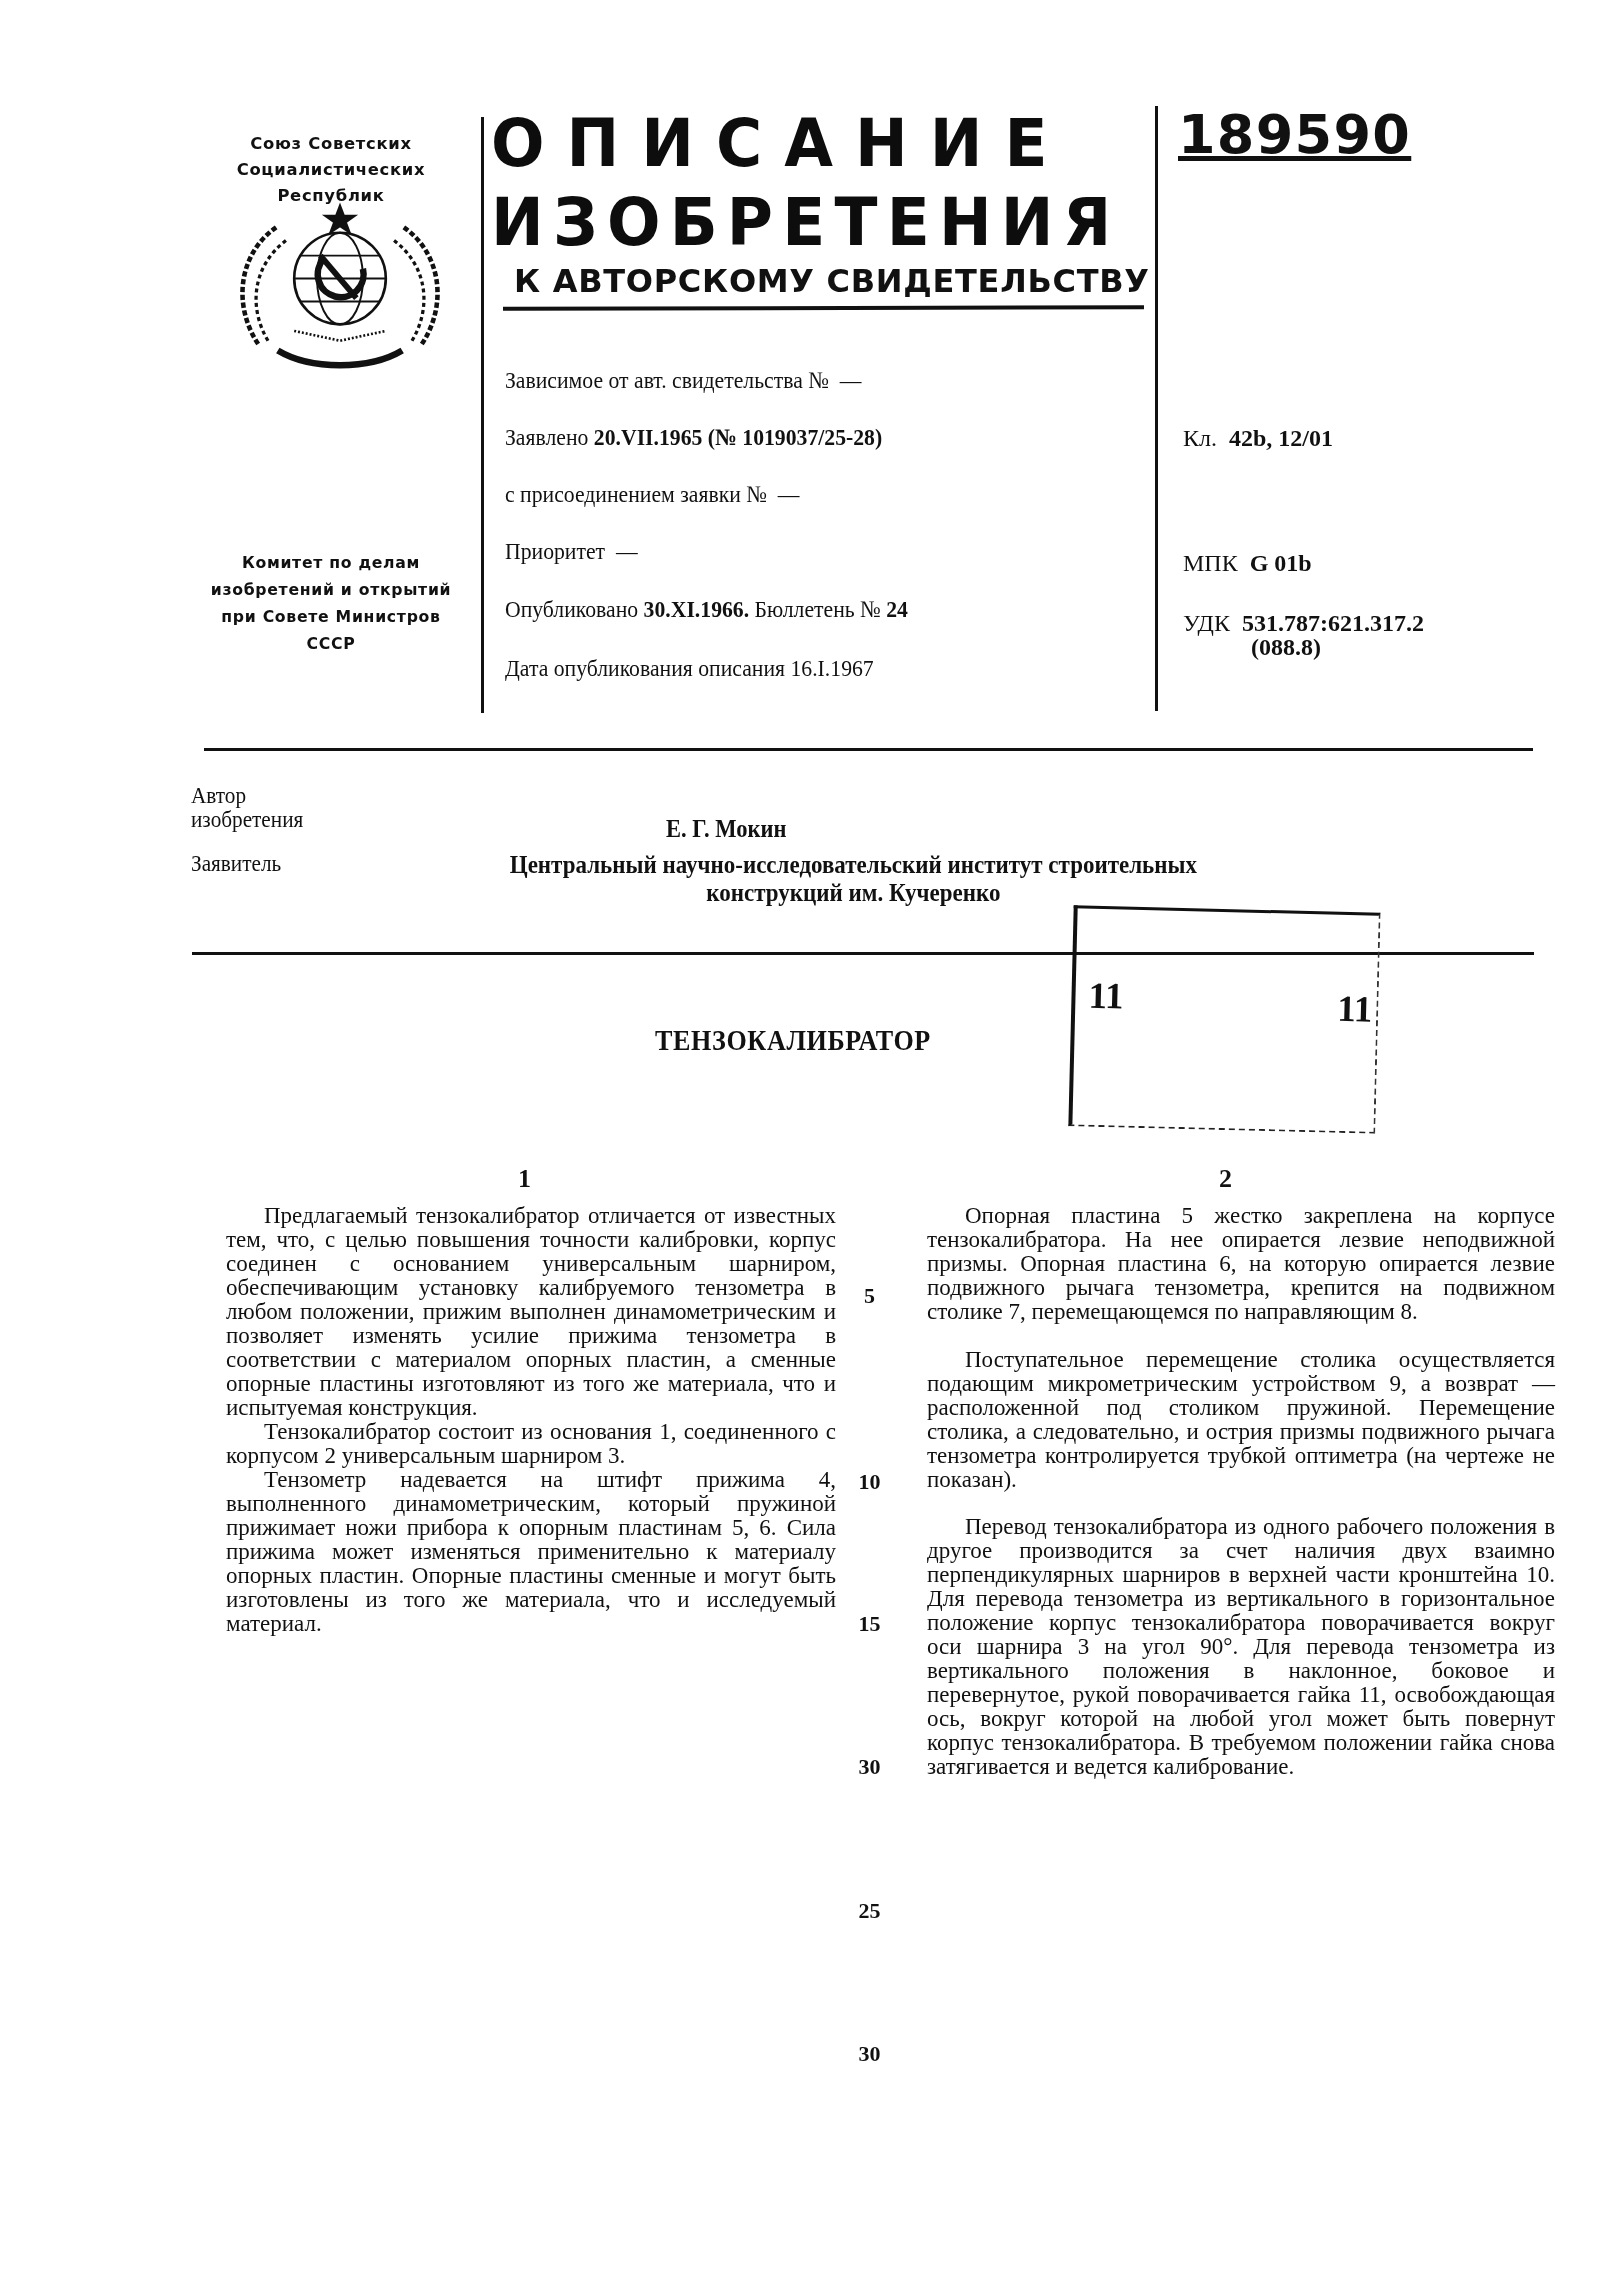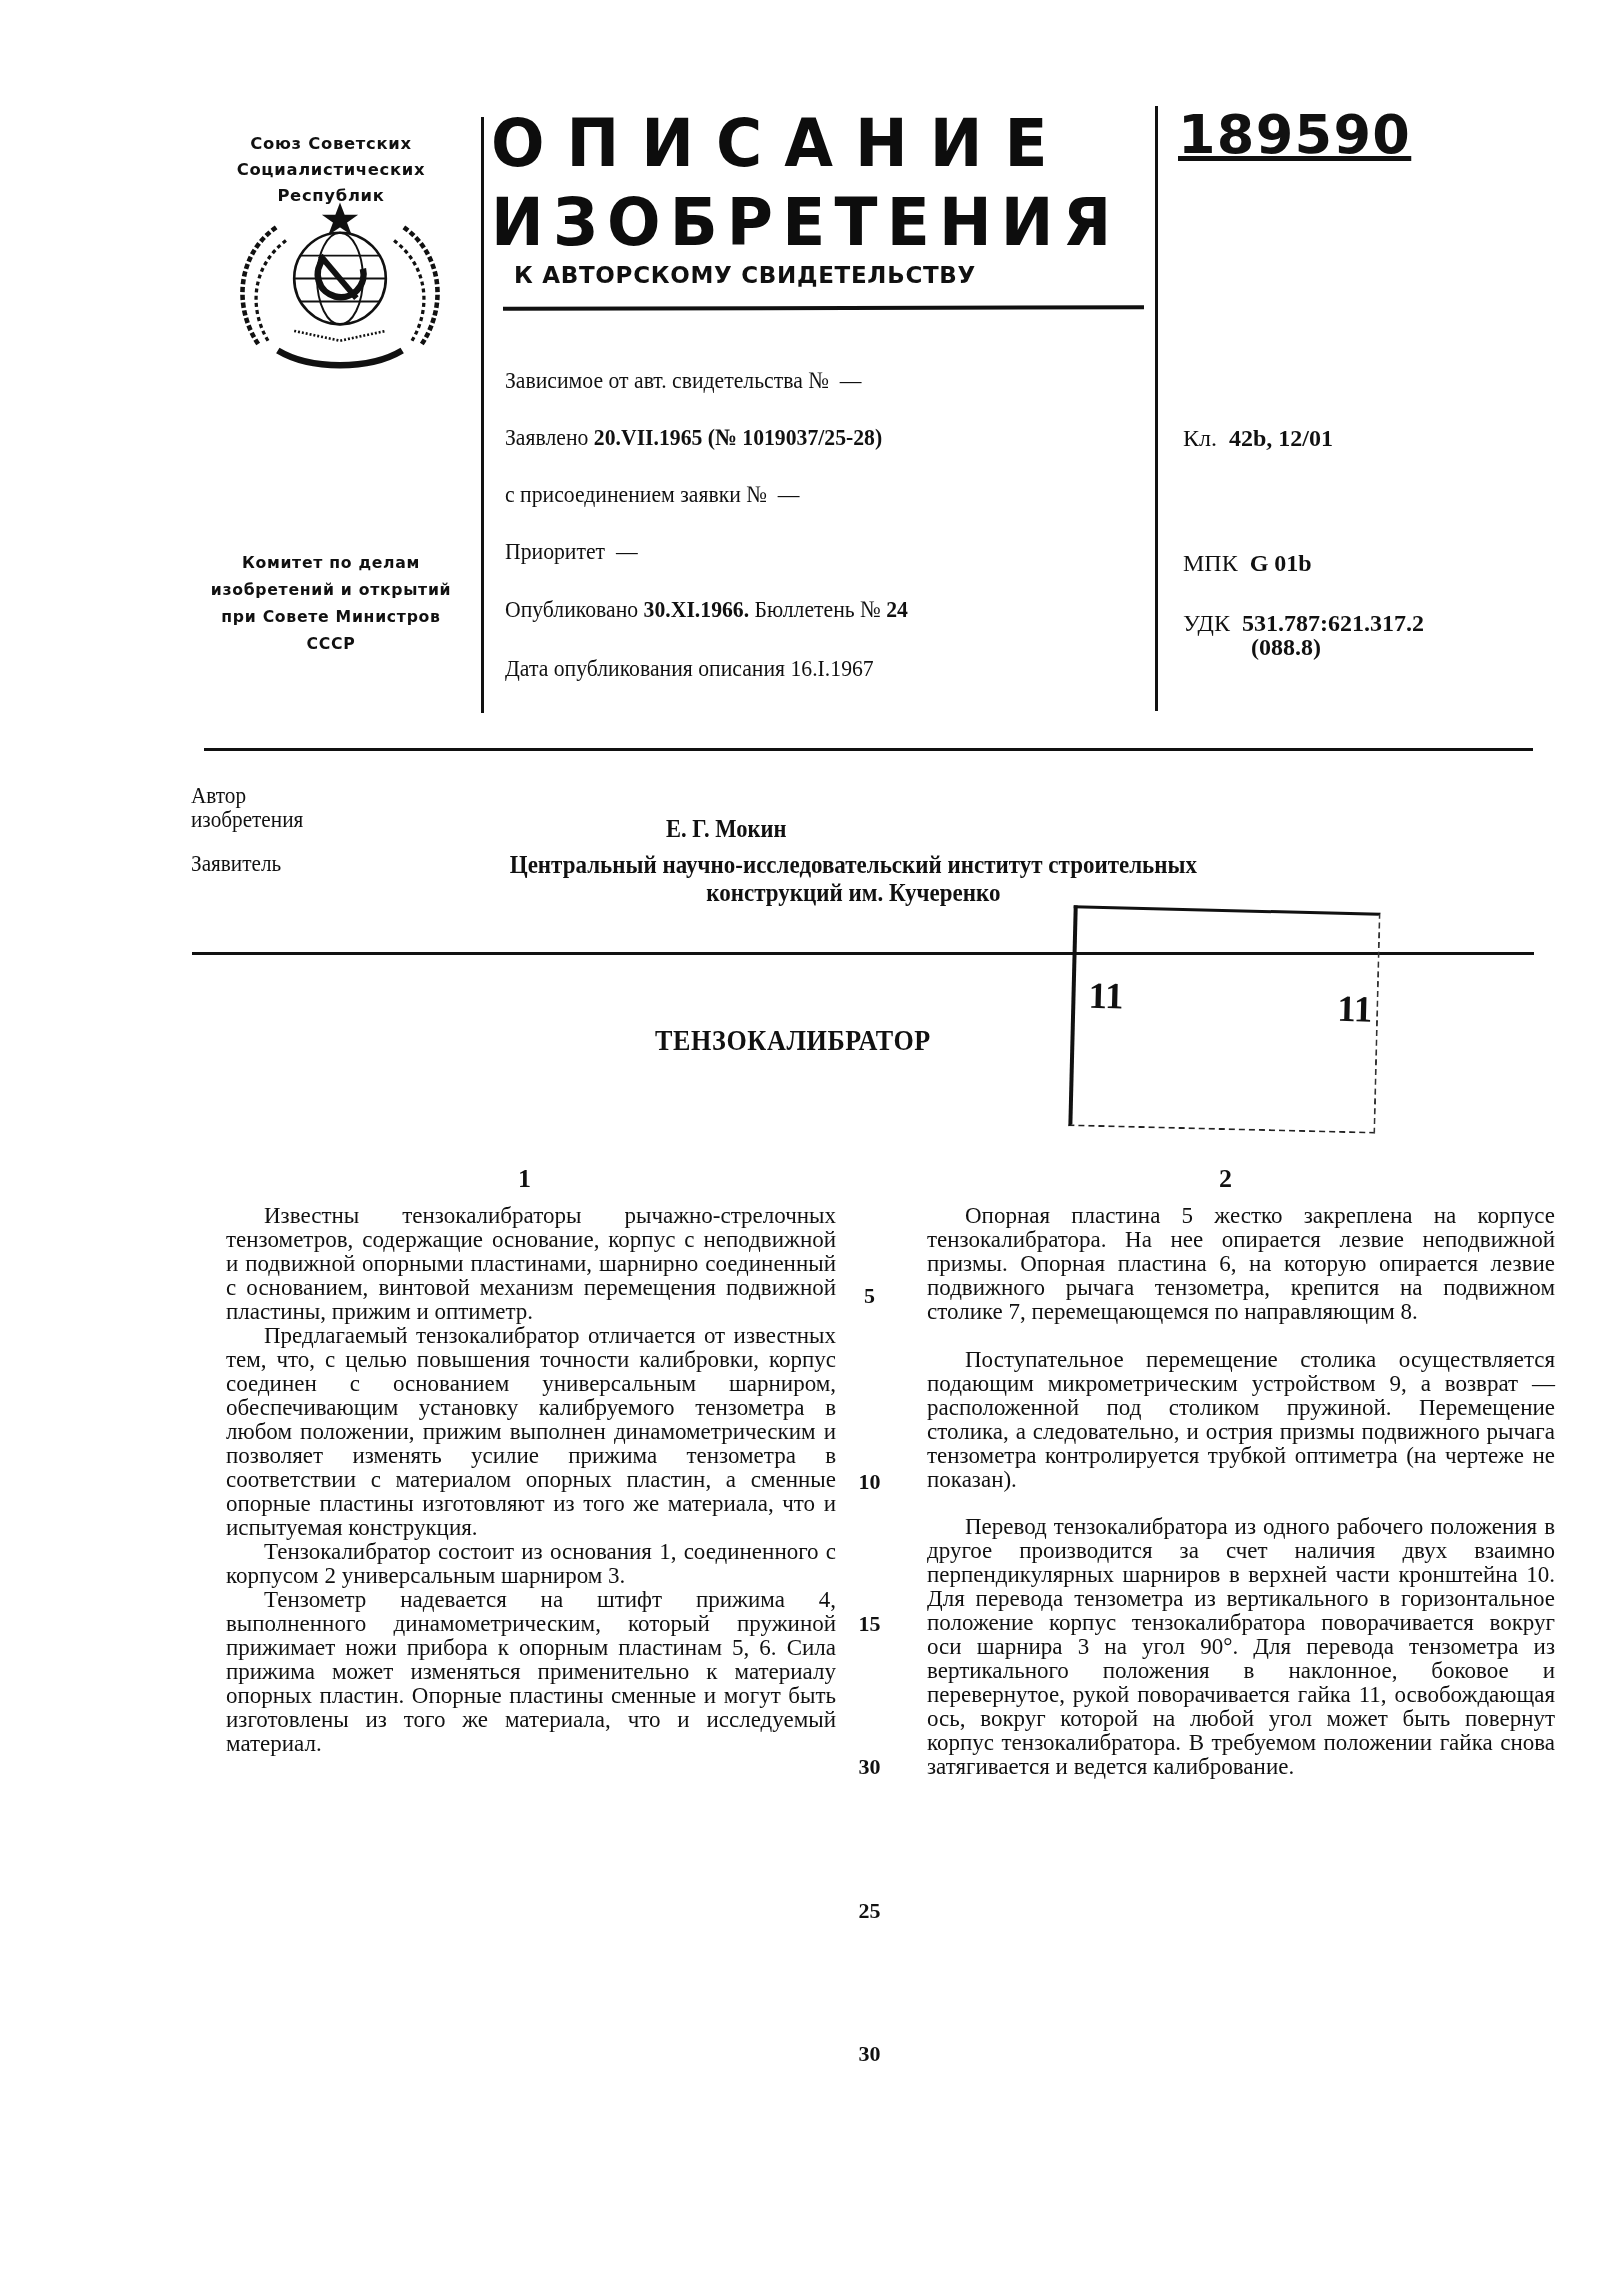--- a/index.html
+++ b/index.html
@@ -12,21 +12,21 @@
   .org-bottom { top:549px; line-height:27px; font-size:15.7px; }
   .emblem { left:232px; top:200px; width:216px; height:180px; }
 
   .vline { background:#111; width:3.3px; }
   .vline1 { left:481px; top:117px; height:596px; }
   .vline2 { left:1155px; top:106px; height:605px; }
 
   .big-title { left:491px; width:655px; font-family:"DejaVu Sans","Liberation Sans",sans-serif; font-weight:bold; color:#0d0d0d; font-size:63px; line-height:65px; letter-spacing:13.7px; transform:scaleY(1.05); }
   .big-title.l1 { top:111px; letter-spacing:22px; }
   .big-title.l2 { top:190px; letter-spacing:9.2px; }
-  .subtitle { left:514px; top:262px; font-family:"DejaVu Sans","Liberation Sans",sans-serif; font-weight:bold; font-size:23px; letter-spacing:0.7px; }
+  .subtitle { left:514px; top:262px; font-family:"DejaVu Sans","Liberation Sans",sans-serif; font-weight:bold; font-size:32px; letter-spacing:0.7px; }
   .hrule-top { left:503px; top:306px; width:641px; height:3.9px; background:#111; transform:rotate(-0.15deg); }
 
   .field { left:505px; font-size:23.6px; line-height:26px; white-space:nowrap; transform:scaleX(0.92); transform-origin:left center; }
   .field b { font-weight:bold; }
 
   .patno { left:1178px; top:103px; font-family:"DejaVu Sans","Liberation Sans",sans-serif; font-weight:bold; font-size:54px; letter-spacing:1.3px;text-decoration:underline; }
   .rfield { left:1183px; font-size:24px; line-height:26px; white-space:nowrap; }
   .rfield b { font-weight:bold; }
 
   .hrule { background:#111; height:3.3px; }
@@ -149,21 +149,20 @@
   <span class="stamp-text" style="left:13px; top:65px; font-size:37px; color:#111; font-weight:bold;">11</span>
   <span class="stamp-text" style="left:262px; top:72px; font-size:37px; color:#111; font-weight:bold;">11</span>
 </div>
 
 <div class="abs doc-title">ТЕНЗОКАЛИБРАТОР</div>
 
 <div class="abs colhead c1">1</div>
 <div class="abs colhead c2">2</div>
 
 <div class="abs col left">
-  <p>Известны тензокалибраторы рычажно-стрелочных тензометров, содержащие основание, корпус с неподвижной и подвижной опорными пластинами, шарнирно соединенный с основанием, винтовой механизм перемещения подвижной пластины, прижим и оптиметр.</p>
   <p>Предлагаемый тензокалибратор отличается от известных тем, что, с целью повышения точности калибровки, корпус соединен с основанием универсальным шарниром, обеспечивающим установку калибруемого тензометра в любом положении, прижим выполнен динамометрическим и позволяет изменять усилие прижима тензометра в соответствии с материалом опорных пластин, а сменные опорные пластины изготовляют из того же материала, что и испытуемая конструкция.</p>
   <p>Тензокалибратор состоит из основания 1, соединенного с корпусом 2 универсальным шарниром 3.</p>
   <p>Тензометр надевается на штифт прижима 4, выполненного динамометрическим, который пружиной прижимает ножи прибора к опорным пластинам 5, 6. Сила прижима может изменяться применительно к материалу опорных пластин. Опорные пластины сменные и могут быть изготовлены из того же материала, что и исследуемый материал.</p>
 </div>
 
 <div class="abs col right">
   <p>Опорная пластина 5 жестко закреплена на корпусе тензокалибратора. На нее опирается лезвие неподвижной призмы. Опорная пластина 6, на которую опирается лезвие подвижного рычага тензометра, крепится на подвижном столике 7, перемещающемся по направляющим 8.</p>
   <p class="gap">Поступательное перемещение столика осуществляется подающим микрометрическим устройством 9, а возврат — расположенной под столиком пружиной. Перемещение столика, а следовательно, и острия призмы подвижного рычага тензометра контролируется трубкой оптиметра (на чертеже не показан).</p>
   <p class="gap">Перевод тензокалибратора из одного рабочего положения в другое производится за счет наличия двух взаимно перпендикулярных шарниров в верхней части кронштейна 10. Для перевода тензометра из вертикального в горизонтальное положение корпус тензокалибратора поворачивается вокруг оси шарнира 3 на угол 90°. Для перевода тензометра из вертикального положения в наклонное, боковое и перевернутое, рукой поворачивается гайка 11, освобождающая ось, вокруг которой на любой угол может быть повернут корпус тензокалибратора. В требуемом положении гайка снова затягивается и ведется калибрование.</p>
 </div>

